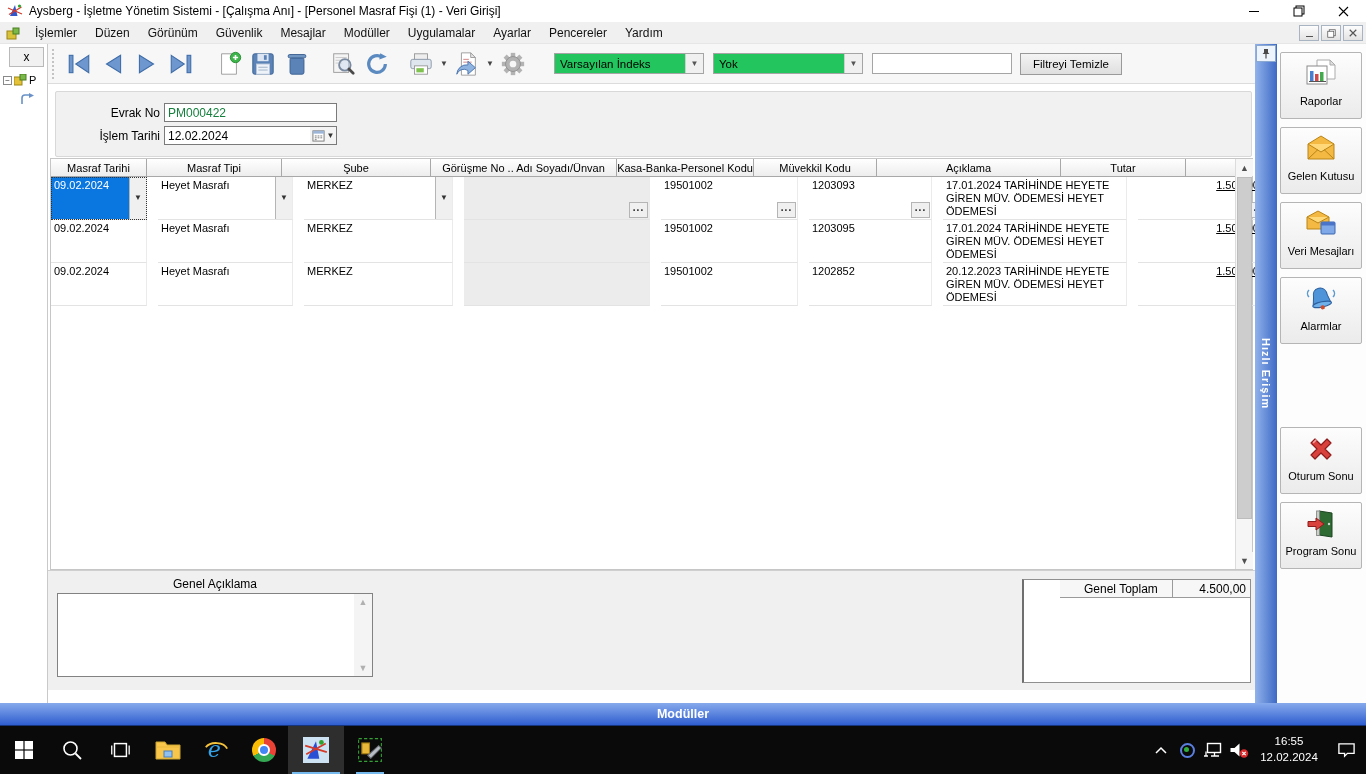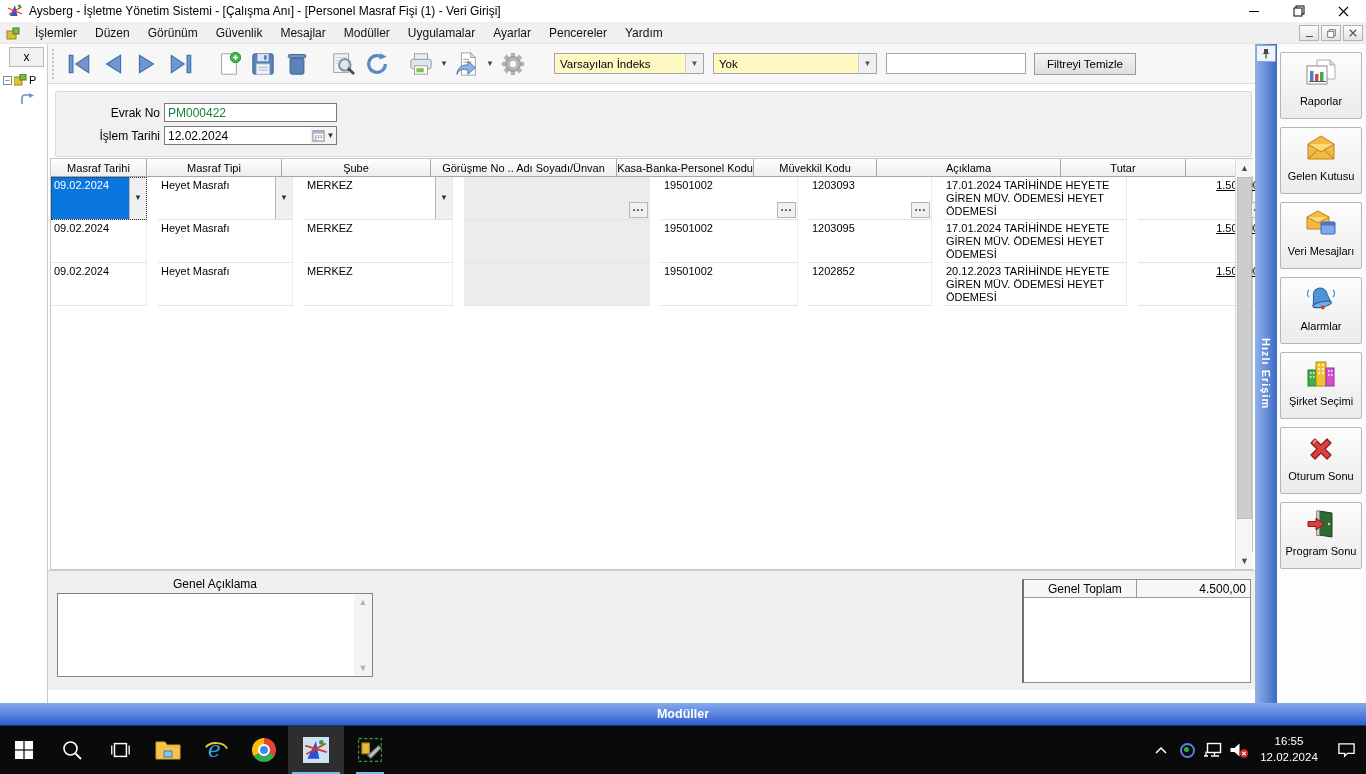--- a/index.html
+++ b/index.html
@@ -24,21 +24,21 @@
              display:flex; align-items:center; justify-content:center; }
 
   
   .toolbar { position:absolute; left:48px; top:44px; width:1207px; height:40px;
              background:#f7f7f7; border-bottom:1px solid #dcdcdc; display:flex; align-items:center; }
   .tb-grip { width:5px; height:30px; border-left:2px dotted #c3c3c3; margin:0 5px 0 4px; }
   .tb-btn { width:34px; height:32px; display:flex; align-items:center; justify-content:center; flex:none; }
   .tb-btn svg { width:26px; height:26px; }
   .tb-dd { width:12px; height:32px; display:flex; align-items:center; justify-content:center;
            font-size:8px; color:#444; flex:none; }
-  .combo { height:21px; background:#fef9c3; border:1px solid #a5a5a5; display:flex; align-items:center;
+  .combo { height:21px; background:#22c55e; border:1px solid #a5a5a5; display:flex; align-items:center;
            font-size:11.5px; color:#000; position:relative; flex:none; }
   .combo .cval { flex:1; padding:0 5px; white-space:nowrap; overflow:hidden; }
   .combo .cbtn { width:18px; height:100%; background:#f0f0f0; border-left:1px solid #cfcfcf;
                  display:flex; align-items:center; justify-content:center; font-size:8px; color:#555; }
   .tb-input { height:21px; border:1px solid #a5a5a5; background:#fff; font-size:11.5px; padding:0 4px;
               font-family:"Liberation Sans",sans-serif; }
   .tb-clear { height:22px; background:linear-gradient(#f4f4f4,#dfdfdf); border:1px solid #9a9a9a;
               font-size:11.5px; padding:0 12px; color:#000; font-family:"Liberation Sans",sans-serif; }
 
   
@@ -100,21 +100,21 @@
   .ga-box { position:absolute; left:9px; top:22px; width:316px; height:84px; background:#fff;
             border:1px solid #828282; }
   .ga-text { position:absolute; left:0; top:0; width:296px; height:82px; border:none; resize:none;
              font-family:"Liberation Sans",sans-serif; font-size:12px; outline:none; }
   .ga-sb { position:absolute; right:0; top:0; bottom:0; width:18px; background:#f4f4f4; }
   .ga-sb .up,.ga-sb .dn { position:absolute; left:0; width:18px; height:16px; color:#b0b0b0;
             font-size:9px; display:flex; align-items:center; justify-content:center; }
   .ga-sb .dn { bottom:0; }
   .toplam { position:absolute; left:974px; top:8px; width:229px; height:104px; background:#fff;
             border:1px solid #8f8f8f; border-left:2px solid #6f6f6f; font-size:12px; }
-  .toplam .trow { display:flex; height:18px; border-bottom:1px solid #9a9a9a; background:#f7f7f7; }
+  .toplam .trow { display:flex; height:18px; border-bottom:1px solid #9a9a9a; background:#f7f7f7;margin-left:36px; }
   .toplam .tl { width:113px; border-right:1px solid #9a9a9a; display:flex; align-items:center; padding-left:24px; }
   .toplam .tv { flex:1; display:flex; align-items:center; justify-content:flex-end; padding-right:4px; }
 
   
   .qa-strip { position:absolute; left:1255px; top:44px; width:22px; height:659px;
               background:linear-gradient(90deg,#91b2ea,#3e6ac6); display:flex; align-items:center;
               justify-content:center; }
   .qa-strip .vlabel { writing-mode:vertical-rl; font-size:11px; font-weight:bold; color:#fff;
               letter-spacing:1px; white-space:nowrap; }
   .qa-pin { position:absolute; left:1256px; top:45px; width:20px; height:17px; background:#eef4fc;
@@ -331,21 +331,21 @@
 
     <div style="width:24px;"></div>
 
     <div class="combo" style="width:150px;">
       <span class="cval">Varsayılan İndeks</span>
       <span class="cbtn">
         <span>▼</span>
       </span>
     </div>
     <div style="width:9px;"></div>
-    <div class="combo" style="width:164px;gap:32px;">
+    <div class="combo" style="width:150px;gap:32px;">
       <span class="cval">Yok</span>
       <span class="cbtn">
         <span>▼</span>
       </span>
     </div>
     <div style="width:9px;"></div>
     <input class="tb-input" style="width: 140px;" value="">
     <div style="width:8px;"></div>
     <button class="tb-clear">Filtreyi Temizle</button>
   </div>
@@ -536,29 +536,20 @@
         <g transform="rotate(-12 16 16)">
           <path d="M16 5 C11 5 9 9 9 13 l-2 8 h18 l-2 -8 c0 -4 -2 -8 -7 -8 z" fill="#4f94d8" stroke="#2c5f9e"></path>
           <ellipse cx="16" cy="21.5" rx="9.5" ry="2.6" fill="#6fb0ea" stroke="#2c5f9e"></ellipse>
           <circle cx="16" cy="24.5" r="2.1" fill="#d04a2a"></circle>
         </g>
         <path d="M4 7 c-2 2 -2 5 0 7 M28 7 c2 2 2 5 0 7" stroke="#5b9bd5" fill="none" stroke-width="1.5"></path>
       </svg>
       <span class="qlabel">Alarmlar</span>
     </div>
 
-    <div class="qa-btn" style="top:308px;">
-      <svg viewBox="0 0 32 32">
-        <rect x="3" y="12" width="8" height="16" fill="#3fae49" stroke="#2a7a32"></rect>
-        <rect x="11" y="4" width="10" height="24" fill="#f2c230" stroke="#b08a10"></rect>
-        <rect x="21" y="10" width="8" height="18" fill="#d44fd4" stroke="#93309c"></rect>
-        <path d="M13 7 h2 M17 7 h2 M13 11 h2 M17 11 h2 M13 15 h2 M17 15 h2 M5 15 h1.5 M8 15 h1.5 M5 19 h1.5 M8 19 h1.5 M23 13 h1.5 M26 13 h1.5 M23 17 h1.5 M26 17 h1.5" stroke="#fff" stroke-width="1.4"></path>
-      </svg>
-      <span class="qlabel">Şirket Seçimi</span>
-    </div>
 
     <div class="qa-btn" style="top:383px;">
       <svg viewBox="0 0 32 32">
         <path d="M6 10 L10 6 L16 12 L22 6 L26 10 L20 16 L26 22 L22 26 L16 20 L10 26 L6 22 L12 16 Z" fill="#d9413d" stroke="#8e1b1b" stroke-width="1.2" stroke-linejoin="round"></path>
         <path d="M8.5 9.5 L11 7" stroke="#f2a29e" stroke-width="1.6" stroke-linecap="round"></path>
       </svg>
       <span class="qlabel">Oturum Sonu</span>
     </div>
 
     <div class="qa-btn" style="top:458px;">

